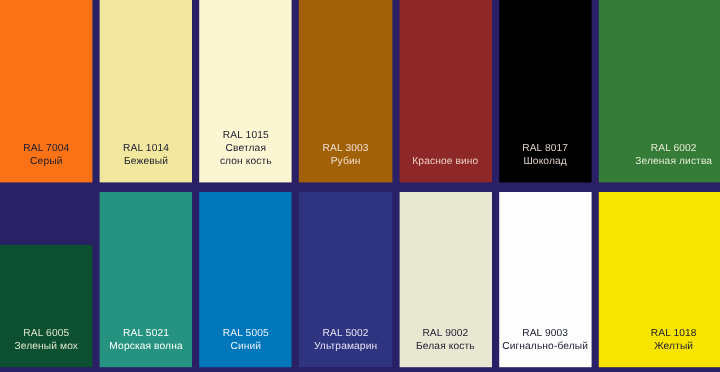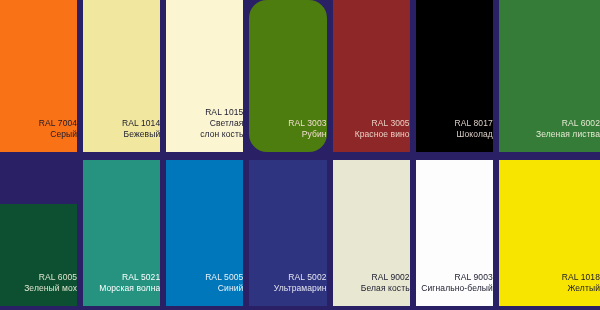--- a/index.html
+++ b/index.html
@@ -50,21 +50,21 @@
     flex-direction: column;
     justify-content: flex-end;
     align-items: center;
     overflow: hidden;
   }
   .swatch:first-child { margin-left: 0; }
   .swatch:last-child { margin-right: 0; padding-left: 24px; }
 
   .swatch-label {
     width: 100%;
-    text-align: right;
+    text-align: center;
     padding-bottom: 12px;
     line-height: 1.28;
     font-size: 8.5px;
     letter-spacing: 0.1px;
     -webkit-font-smoothing: antialiased;
   }
 
   .label-code {
     display: block;
     font-size: 8.5px;
@@ -109,31 +109,30 @@
     </div>
 
     <div class="swatch" style="background: rgb(252, 245, 210);">
       <div class="swatch-label" style="color: rgb(27, 27, 46);">
         <span class="label-code">RAL 1015</span>
         <span class="label-name">Светлая</span>
         <span class="label-name2">слон кость</span>
       </div>
     </div>
 
-    <div class="swatch" style="background: #4d7c0f; border-radius: 18px;">
+    <div class="swatch" style="background: #a16207;">
       <div class="swatch-label" style="color: rgb(242, 222, 208);">
         <span class="label-code">RAL 3003</span>
         <span class="label-name">Рубин</span>
 
       </div>
     </div>
 
     <div class="swatch" style="background: rgb(142, 39, 39);">
       <div class="swatch-label" style="color: rgb(233, 207, 195);">
-        <span class="label-code">RAL 3005</span>
         <span class="label-name">Красное вино</span>
 
       </div>
     </div>
 
     <div class="swatch" style="background: #000000;">
       <div class="swatch-label" style="color: rgb(222, 208, 200);">
         <span class="label-code">RAL 8017</span>
         <span class="label-name">Шоколад</span>
 

